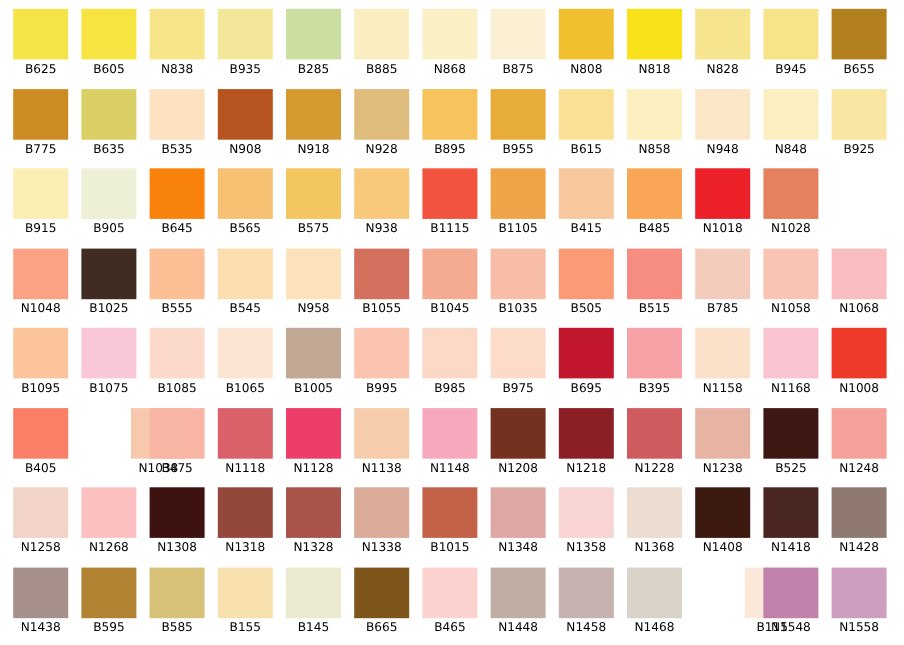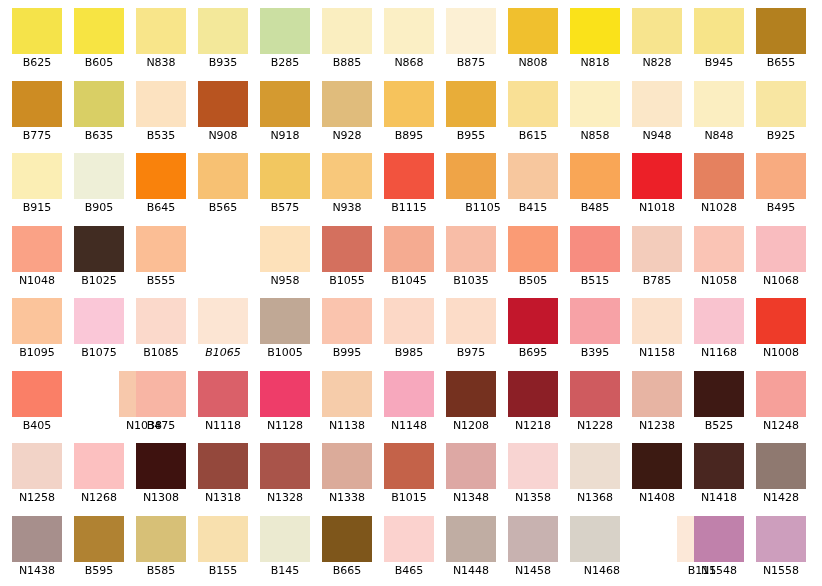--- a/index.html
+++ b/index.html
@@ -174,54 +174,54 @@
     <div class="swatch-cell" style="left: 322px; top: 153px;">
       <div class="swatch-chip" title="#f8c87b" style="background: rgb(248, 200, 123); width: 50px; height: 46px;"></div>
       <span class="swatch-label" style="color: rgb(0, 0, 0);">N938</span>
     </div>
     <div class="swatch-cell" style="left: 384px; top: 153px;">
       <div class="swatch-chip" title="#f2533e" style="background: rgb(242, 83, 62); width: 50px; height: 46px;"></div>
       <span class="swatch-label" style="color: rgb(0, 0, 0);">B1115</span>
     </div>
     <div class="swatch-cell" style="left: 446px; top: 153px;">
       <div class="swatch-chip" title="#efa447" style="background: rgb(239, 164, 71); width: 50px; height: 46px;"></div>
-      <span class="swatch-label" style="color: rgb(0, 0, 0); margin-left: 12px;">B1105</span>
+      <span class="swatch-label" style="color: rgb(0, 0, 0);">B1105</span>
     </div>
     <div class="swatch-cell" style="left: 508px; top: 153px;">
       <div class="swatch-chip" title="#f7c79e" style="background: rgb(247, 199, 158); width: 50px; height: 46px;"></div>
       <span class="swatch-label" style="color: rgb(0, 0, 0);">B415</span>
     </div>
     <div class="swatch-cell" style="left: 570px; top: 153px;">
       <div class="swatch-chip" title="#f9a656" style="background: rgb(249, 166, 86); width: 50px; height: 46px;"></div>
       <span class="swatch-label" style="color: rgb(0, 0, 0);">B485</span>
     </div>
     <div class="swatch-cell" style="left: 632px; top: 153px;">
       <div class="swatch-chip" title="#ec2028" style="background: rgb(236, 32, 40); width: 50px; height: 46px;"></div>
       <span class="swatch-label" style="color: rgb(0, 0, 0);">N1018</span>
     </div>
     <div class="swatch-cell" style="left: 694px; top: 153px;">
       <div class="swatch-chip" title="#e5815f" style="background: rgb(229, 129, 95); width: 50px; height: 46px;"></div>
       <span class="swatch-label" style="color: rgb(0, 0, 0);">N1028</span>
     </div>
-    <div class="swatch-cell" style="left: 756px; top: 153px;">
-      <div class="swatch-chip" title="#f8ab80" style="background: rgb(248, 171, 128); width: 50px; height: 46px;"></div>
-      <span class="swatch-label" style="color: rgb(0, 0, 0);">B495</span>
-    </div>
     <div class="swatch-cell" style="left: 12px; top: 225.5px;">
       <div class="swatch-chip" title="#faa286" style="background: rgb(250, 162, 134); width: 50px; height: 46px;"></div>
       <span class="swatch-label" style="color: rgb(0, 0, 0);">N1048</span>
     </div>
     <div class="swatch-cell" style="left: 74px; top: 225.5px;">
       <div class="swatch-chip" title="#412c22" style="background: rgb(65, 44, 34); width: 50px; height: 46px;"></div>
       <span class="swatch-label" style="color: rgb(0, 0, 0);">B1025</span>
     </div>
     <div class="swatch-cell" style="left: 136px; top: 225.5px;">
       <div class="swatch-chip" title="#fbbe95" style="background: rgb(251, 190, 149); width: 50px; height: 46px;"></div>
       <span class="swatch-label" style="color: rgb(0, 0, 0);">B555</span>
     </div>
+    <div class="swatch-cell" style="left: 198px; top: 225.5px;">
+      <div class="swatch-chip" title="#fbddaf" style="background: rgb(251, 221, 175); width: 50px; height: 46px;"></div>
+      <span class="swatch-label" style="color: rgb(0, 0, 0);">B545</span>
+    </div>
     <div class="swatch-cell" style="left: 260px; top: 225.5px;">
       <div class="swatch-chip" title="#fde1ba" style="background: rgb(253, 225, 186); width: 50px; height: 46px;"></div>
       <span class="swatch-label" style="color: rgb(0, 0, 0);">N958</span>
     </div>
     <div class="swatch-cell" style="left: 322px; top: 225.5px;">
       <div class="swatch-chip" title="#d4705e" style="background: rgb(212, 112, 94); width: 50px; height: 46px;"></div>
       <span class="swatch-label" style="color: rgb(0, 0, 0);">B1055</span>
     </div>
     <div class="swatch-cell" style="left: 384px; top: 225.5px;">
       <div class="swatch-chip" title="#f5ab91" style="background: rgb(245, 171, 145); width: 50px; height: 46px;"></div>
@@ -258,21 +258,21 @@
     <div class="swatch-cell" style="left: 74px; top: 298px;">
       <div class="swatch-chip" title="#fac7d7" style="background: rgb(250, 199, 215); width: 50px; height: 46px;"></div>
       <span class="swatch-label" style="color: rgb(0, 0, 0);">B1075</span>
     </div>
     <div class="swatch-cell" style="left: 136px; top: 298px;">
       <div class="swatch-chip" title="#fbd9cb" style="background: rgb(251, 217, 203); width: 50px; height: 46px;"></div>
       <span class="swatch-label" style="color: rgb(0, 0, 0);">B1085</span>
     </div>
     <div class="swatch-cell" style="left: 198px; top: 298px;">
       <div class="swatch-chip" title="#fce5d3" style="background: rgb(252, 229, 211); width: 50px; height: 46px;"></div>
-      <span class="swatch-label" style="color: rgb(0, 0, 0); font-style: italic;">B1065</span>
+      <span class="swatch-label" style="color: rgb(0, 0, 0);">B1065</span>
     </div>
     <div class="swatch-cell" style="left: 260px; top: 298px;">
       <div class="swatch-chip" title="#c0a895" style="background: rgb(192, 168, 149); width: 50px; height: 46px;"></div>
       <span class="swatch-label" style="color: rgb(0, 0, 0);">B1005</span>
     </div>
     <div class="swatch-cell" style="left: 322px; top: 298px;">
       <div class="swatch-chip" title="#fac4ae" style="background: rgb(250, 196, 174); width: 50px; height: 46px;"></div>
       <span class="swatch-label" style="color: rgb(0, 0, 0);">B995</span>
     </div>
     <div class="swatch-cell" style="left: 384px; top: 298px;">
@@ -438,21 +438,21 @@
     <div class="swatch-cell" style="left: 446px; top: 515.5px;">
       <div class="swatch-chip" title="#c0ada3" style="background: rgb(192, 173, 163); width: 50px; height: 46px;"></div>
       <span class="swatch-label" style="color: rgb(0, 0, 0);">N1448</span>
     </div>
     <div class="swatch-cell" style="left: 508px; top: 515.5px;">
       <div class="swatch-chip" title="#c8b2b0" style="background: rgb(200, 178, 176); width: 50px; height: 46px;"></div>
       <span class="swatch-label" style="color: rgb(0, 0, 0);">N1458</span>
     </div>
     <div class="swatch-cell" style="left: 570px; top: 515.5px;">
       <div class="swatch-chip" title="#d8d2c8" style="background: rgb(216, 210, 200); width: 50px; height: 46px;"></div>
-      <span class="swatch-label" style="color: rgb(0, 0, 0); text-align: right;">N1468</span>
+      <span class="swatch-label" style="color: rgb(0, 0, 0);">N1468</span>
     </div>
     <div class="swatch-cell" style="left: 632px; top: 515.5px; padding-left: 45px;">
       <div class="swatch-chip" title="#fce8d8" style="background: rgb(252, 232, 216); width: 50px; height: 46px;"></div>
       <span class="swatch-label" style="color: rgb(0, 0, 0);">B115</span>
     </div>
     <div class="swatch-cell" style="left: 694px; top: 515.5px;">
       <div class="swatch-chip" title="#c081ab" style="background: rgb(192, 129, 171); width: 50px; height: 46px;"></div>
       <span class="swatch-label" style="color: rgb(0, 0, 0);">N1548</span>
     </div>
     <div class="swatch-cell" style="left: 756px; top: 515.5px;">

